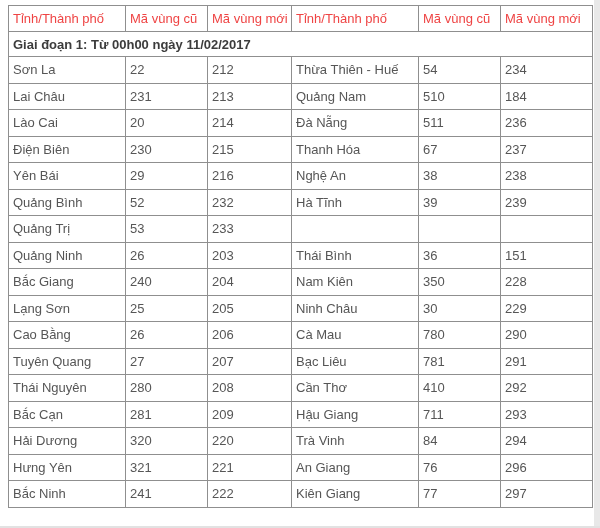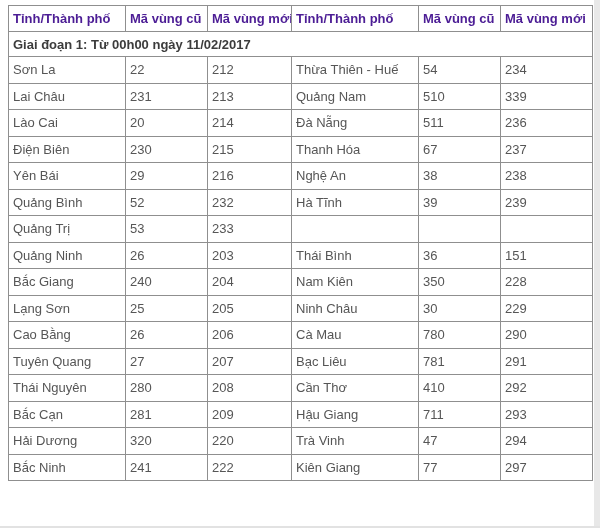--- a/index.html
+++ b/index.html
@@ -43,22 +43,22 @@
   table.codes td {
     border: 1px solid #8f8f8f;
     font-size: 13px;
     text-align: left;
     vertical-align: middle;
     padding: 2px 4px;
     overflow: hidden;
     white-space: nowrap;
   }
   table.codes th {
-    font-weight: 700;
-    color: #4c1d95;
+    font-weight: 400;
+    color: #ef4444;
     height: 21px;
   }
   table.codes td {
     color: #565656;
     height: 21.5px;
   }
   tr.section-row td {
     font-weight: 700;
     color: #3c3c3c;
     height: 20px;
@@ -98,21 +98,21 @@
       <td>Thừa Thiên - Huế</td>
       <td>54</td>
       <td>234</td>
     </tr>
     <tr>
       <td>Lai Châu</td>
       <td>231</td>
       <td>213</td>
       <td>Quảng Nam</td>
       <td>510</td>
-      <td>339</td>
+      <td>184</td>
     </tr>
     <tr>
       <td>Lào Cai</td>
       <td>20</td>
       <td>214</td>
       <td>Đà Nẵng</td>
       <td>511</td>
       <td>236</td>
     </tr>
     <tr>
@@ -203,22 +203,30 @@
       <td>209</td>
       <td>Hậu Giang</td>
       <td>711</td>
       <td>293</td>
     </tr>
     <tr>
       <td>Hải Dương</td>
       <td>320</td>
       <td>220</td>
       <td>Trà Vinh</td>
-      <td>47</td>
+      <td>84</td>
       <td>294</td>
+    </tr>
+    <tr>
+      <td>Hưng Yên</td>
+      <td>321</td>
+      <td>221</td>
+      <td>An Giang</td>
+      <td>76</td>
+      <td>296</td>
     </tr>
     <tr>
       <td>Bắc Ninh</td>
       <td>241</td>
       <td>222</td>
       <td>Kiên Giang</td>
       <td>77</td>
       <td>297</td>
     </tr>
 

